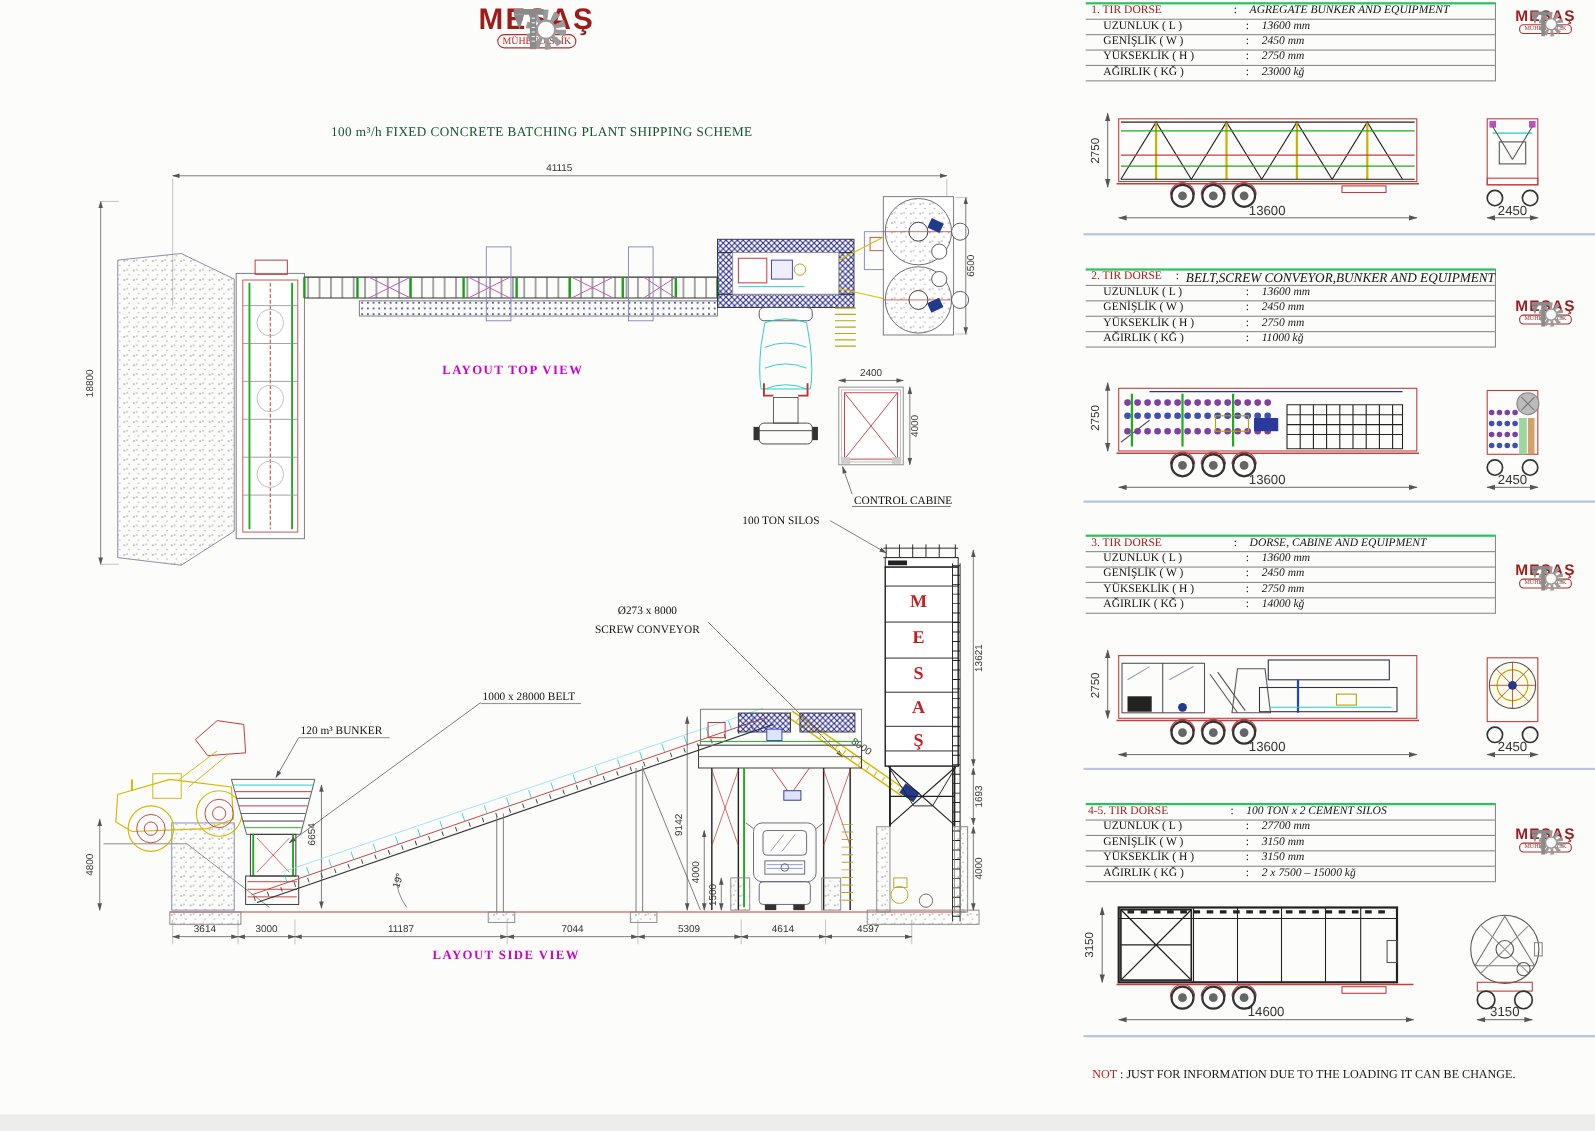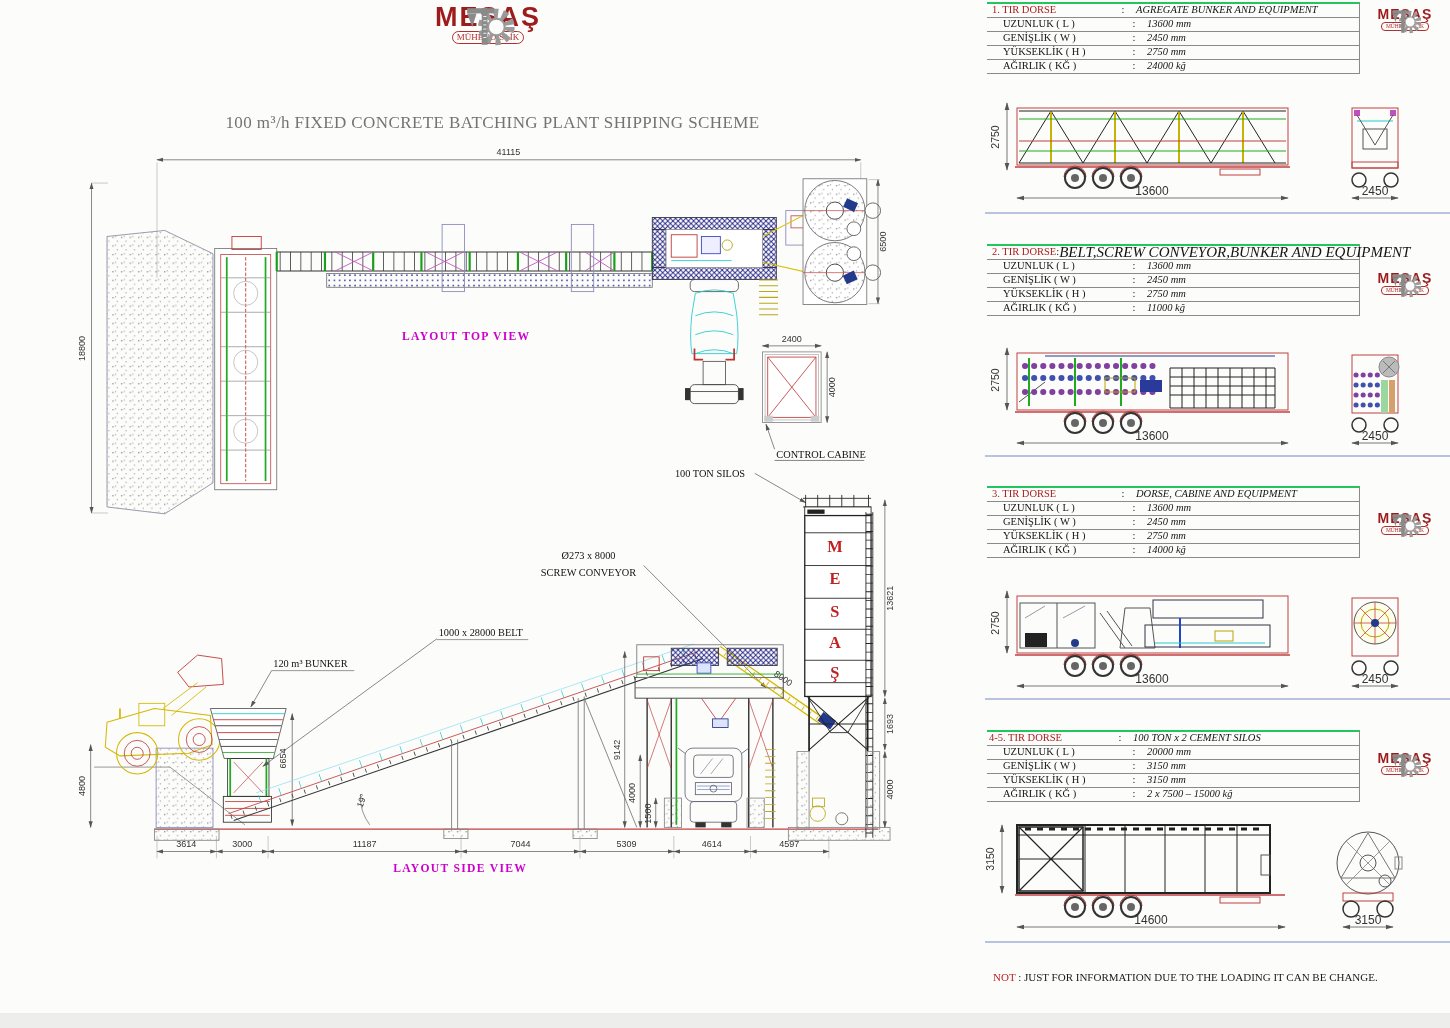--- a/index.html
+++ b/index.html
@@ -8,21 +8,21 @@
   
   .logo{position:absolute;display:flex;flex-direction:column;align-items:center;gap:1px;}
   .logo-name{font-family:"Liberation Sans",sans-serif;font-weight:bold;color:#9e1b1b;letter-spacing:2px;}
   .logo-sub{color:#b03030;border:1px solid #b03030;border-radius:7px;padding:0 4px;white-space:nowrap;}
   .logo-big{left:398px;top:4px;width:180px;}
   .logo-big .logo-name{font-size:27px;line-height:26px;}
   .logo-big .logo-sub{font-size:9px;line-height:11px;}
   .logo-small .logo-name{font-size:14px;line-height:13px;letter-spacing:1px;}
   .logo-small .logo-sub{font-size:5.5px;line-height:7px;border-radius:4px;}
   .page-title{position:absolute;left:0;top:113px;width:985px;text-align:center;
-              font-size:17px;color:#737373;letter-spacing:0.4px;}
+              font-size:12px;color:#14532d;letter-spacing:0.4px;}
   
   .spec{position:absolute;left:987px;width:372px;font-size:10.5px;color:#141414;
         border-right:1px solid #8a8a8a;}
   .spec .row{display:flex;height:13px;line-height:12.5px;border-bottom:1px solid #8a8a8a;white-space:nowrap;}
   .spec .row.hd{border-top:2px solid #22c55e;}
   .spec .lbl{width:118px;padding-left:16px;}
   .spec .row.hd .lbl{padding-left:5px;color:#a81f1f;}
   .spec .colon{width:26px;text-align:center;}
   .spec .val{flex:1;font-style:italic;}
   .sep{position:absolute;left:985px;width:465px;height:2px;background:#b9c2de;}
@@ -380,29 +380,29 @@
         <span class="val">2450 mm</span>
       </div>
     <div class="row">
         <span class="lbl">YÜKSEKLİK ( H )</span>
         <span class="colon">:</span>
         <span class="val">2750 mm</span>
       </div>
     <div class="row">
         <span class="lbl">AĞIRLIK ( KĞ )</span>
         <span class="colon">:</span>
-        <span class="val">24000 kğ</span>
+        <span class="val">23000 kğ</span>
       </div>
   </div>
 
   <div class="spec" style="top:244px">
     <div class="row hd">
         <span class="lbl">2. TIR DORSE</span>
         <span class="colon">:</span>
-        <span class="val" style="font-size:15px">BELT,SCREW CONVEYOR,BUNKER AND EQUIPMENT</span>
+        <span class="val" style="font-size:12px">BELT,SCREW CONVEYOR,BUNKER AND EQUIPMENT</span>
       </div>
     <div class="row">
         <span class="lbl">UZUNLUK ( L )</span>
         <span class="colon">:</span>
         <span class="val">13600 mm</span>
       </div>
     <div class="row">
         <span class="lbl">GENİŞLİK ( W )</span>
         <span class="colon">:</span>
         <span class="val">2450 mm</span>
@@ -449,21 +449,21 @@
 
   <div class="spec" style="top:730px">
     <div class="row hd">
         <span class="lbl" style="padding-left:2px">4-5. TIR DORSE</span>
         <span class="colon">:</span>
         <span class="val">100 TON x 2 CEMENT SILOS</span>
       </div>
     <div class="row">
         <span class="lbl">UZUNLUK ( L )</span>
         <span class="colon">:</span>
-        <span class="val">20000 mm</span>
+        <span class="val">27700 mm</span>
       </div>
     <div class="row">
         <span class="lbl">GENİŞLİK ( W )</span>
         <span class="colon">:</span>
         <span class="val">3150 mm</span>
       </div>
     <div class="row">
         <span class="lbl">YÜKSEKLİK ( H )</span>
         <span class="colon">:</span>
         <span class="val">3150 mm</span>

